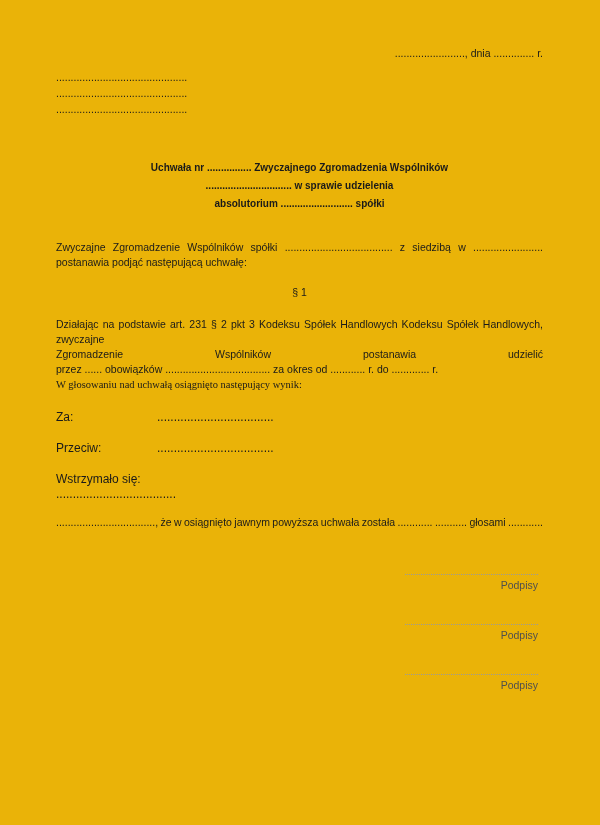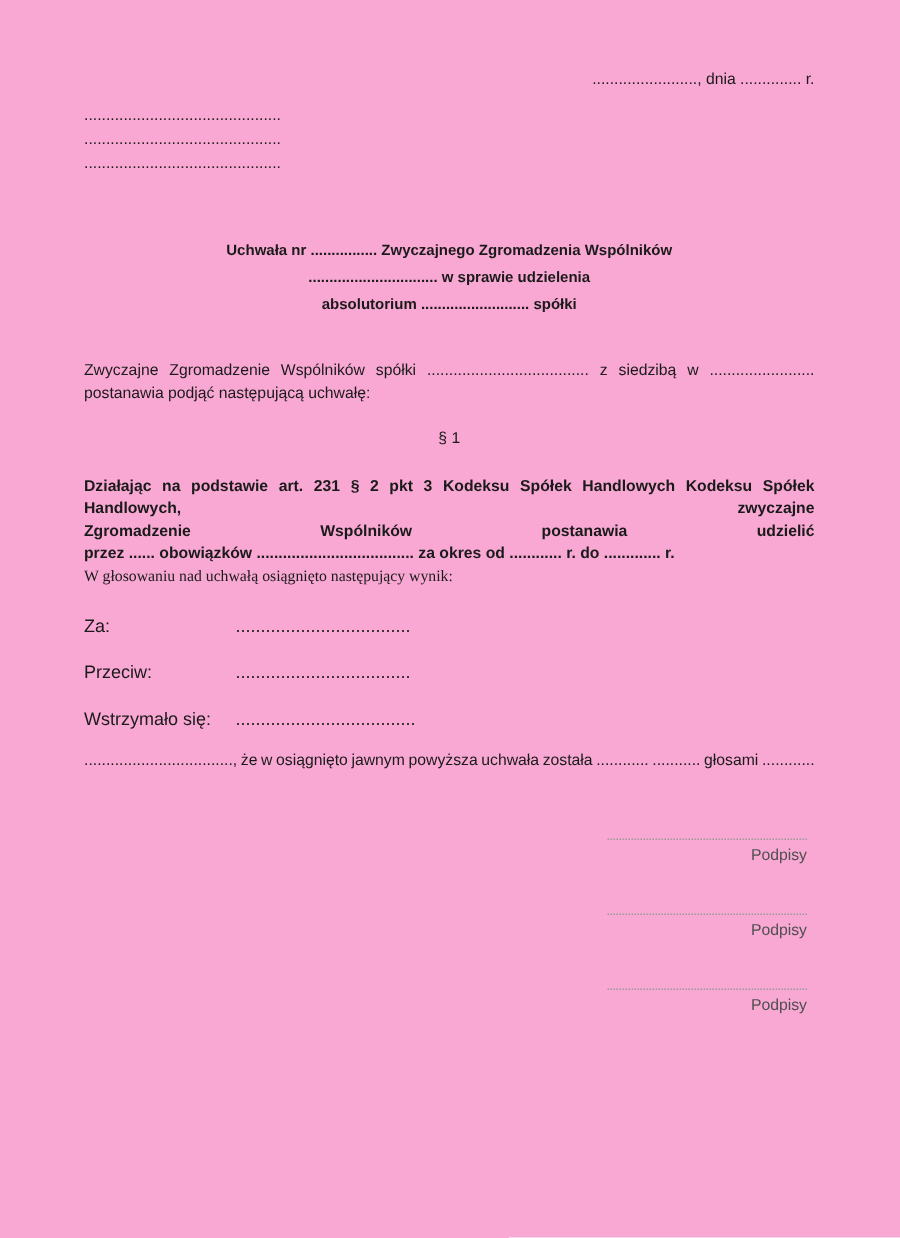--- a/index.html
+++ b/index.html
@@ -10,47 +10,47 @@
   html,body{margin:0;padding:0;background:#ffffff;}
   body{
     width:600px;height:825px;overflow:hidden;
     font-family:"Liberation Sans","DejaVu Sans",sans-serif;
     color:var(--text);
   }
   .page{
     box-sizing:border-box;
     width:600px;height:825px;
     padding:46px 57px 0 56px;
-    background:#f9a8d4;
+    background:#eab308;
     overflow:hidden;
   }
   .body-text{font-size:10.5px;line-height:15px;}
   .date-line{
     font-size:10.5px;line-height:15px;
     text-align:right;
   }
   .company-block{margin-top:8px;font-size:10.5px;line-height:16px;}
   .title-block{
     margin-top:42px;
     text-align:center;
     font-size:10px;line-height:18px;font-weight:bold;
   }
   .intro-block{margin-top:27px;}
   .jline{text-align:justify;text-align-last:justify;word-spacing:-0.5px;}
   .section-marker{
     margin-top:15px;
     text-align:center;
     font-size:10.5px;line-height:15px;
   }
-  .main-block{margin-top:17px;font-weight:bold;}
+  .main-block{margin-top:17px;}
   .effect-line{margin-top:20px;}
   .voting-intro{font-family:Liberation Serif, serif;}
   .votes-block{margin-top:18px;}
   .vote-row{display:flex;font-size:12px;line-height:15px;margin-bottom:16px;}
-  .vote-row:last-child{margin-bottom:0;}
+  .vote-row:last-child{margin-bottom:0;flex-direction:column;}
   .vote-label{width:101px;flex:0 0 auto;}
   .vote-value{flex:1 1 auto;}
   .result-line{margin-top:13px;}
   .signatures-block{margin-top:44px;}
   .sig-block{
     width:133px;
     margin-left:auto;
     margin-right:5px;
     margin-bottom:31px;
     border-top:1px dotted var(--sig-line);

